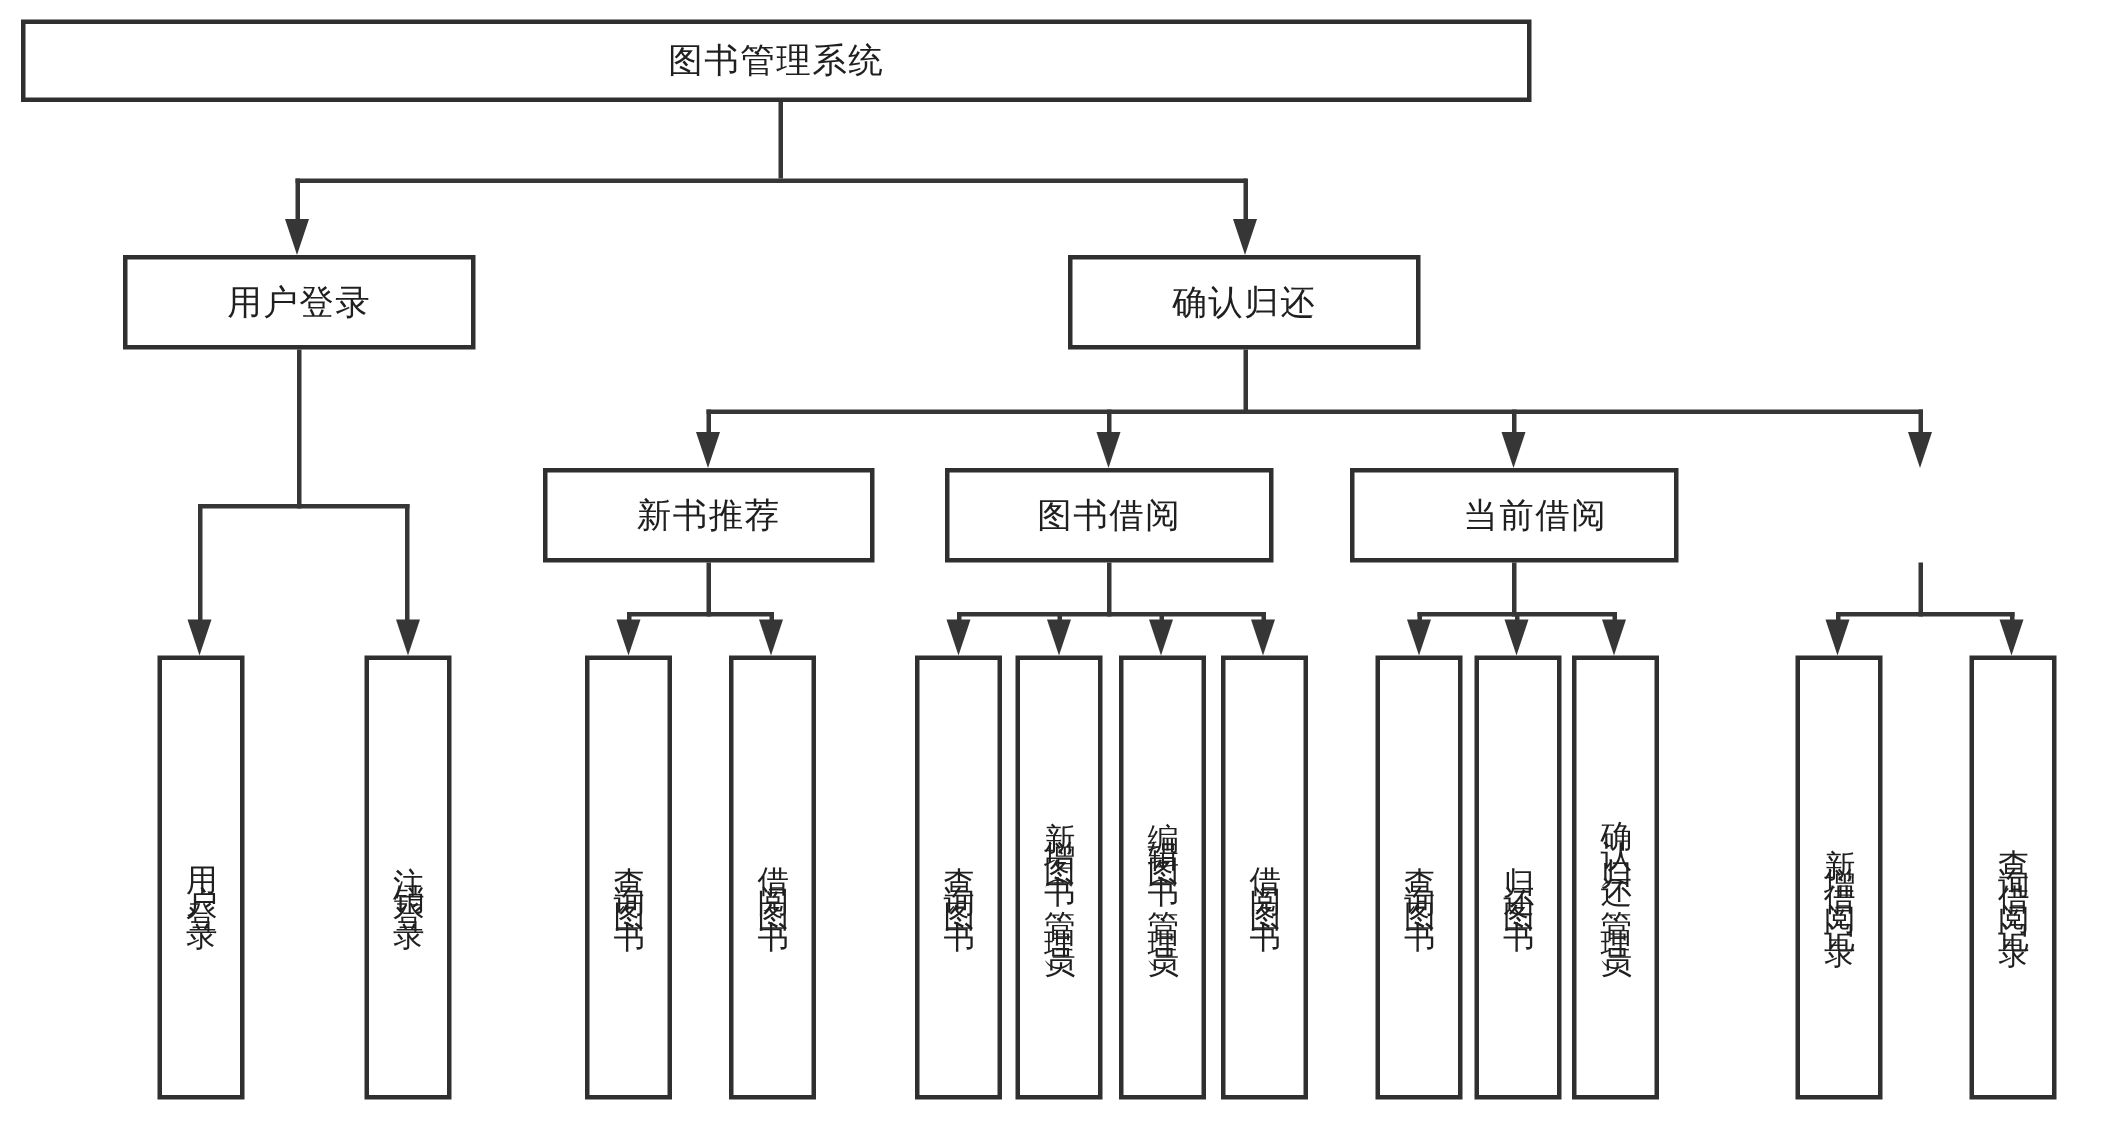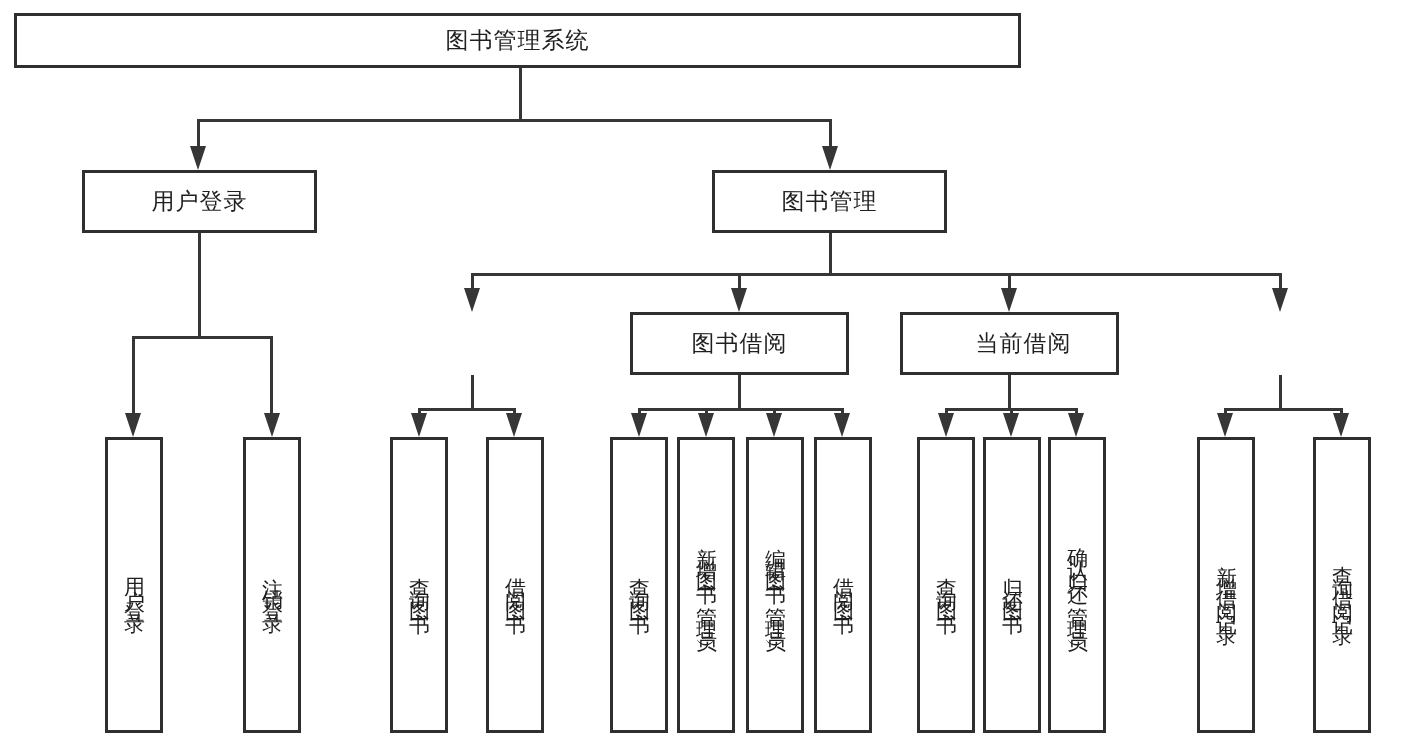--- a/index.html
+++ b/index.html
@@ -52,23 +52,26 @@
 <div id="canvas">
 
   <div class="box hnode" style="left:14px;top:13px;width:1007px;height:55px;">
     <span>图书管理系统</span>
   </div>
 
   <div class="box hnode" style="left:82px;top:170px;width:235px;height:63px;">
     <span>用户登录</span>
   </div>
   <div class="box hnode" style="left:712px;top:170px;width:235px;height:63px;">
-    <span>图书管理</span>
+    <span>确认归还</span>
   </div>
 
+  <div class="box hnode" style="left:362px;top:312px;width:221px;height:63px;">
+    <span>新书推荐</span>
+  </div>
   <div class="box hnode" style="left:630px;top:312px;width:219px;height:63px;">
     <span>图书借阅</span>
   </div>
   <div class="box hnode" style="left:900px;top:312px;width:219px;height:63px;padding-left:28px;">
     <span>当前借阅</span>
   </div>
 
   <div class="box leaf" style="left:105px;">
     <span class="vtext">用户登录</span>
   </div>

